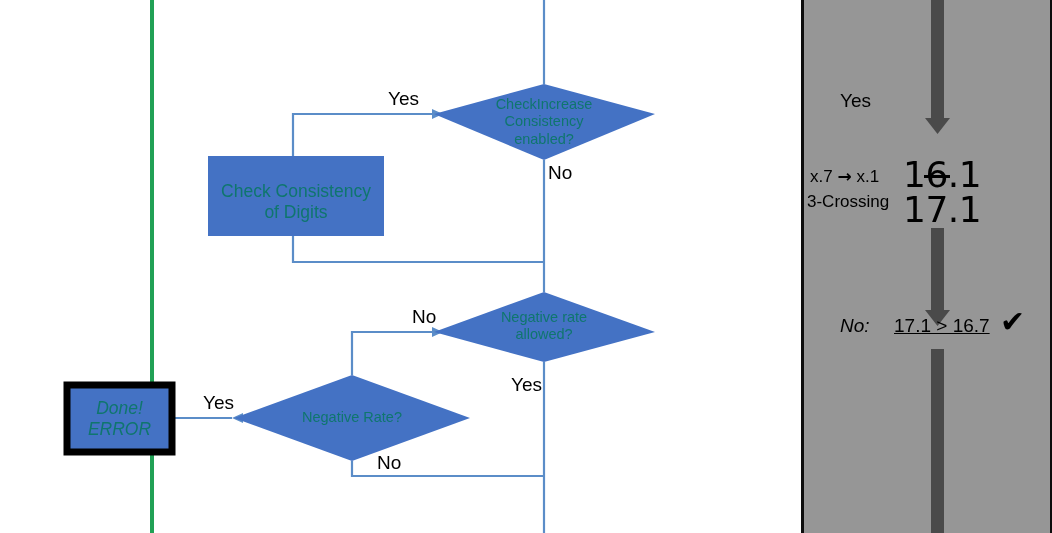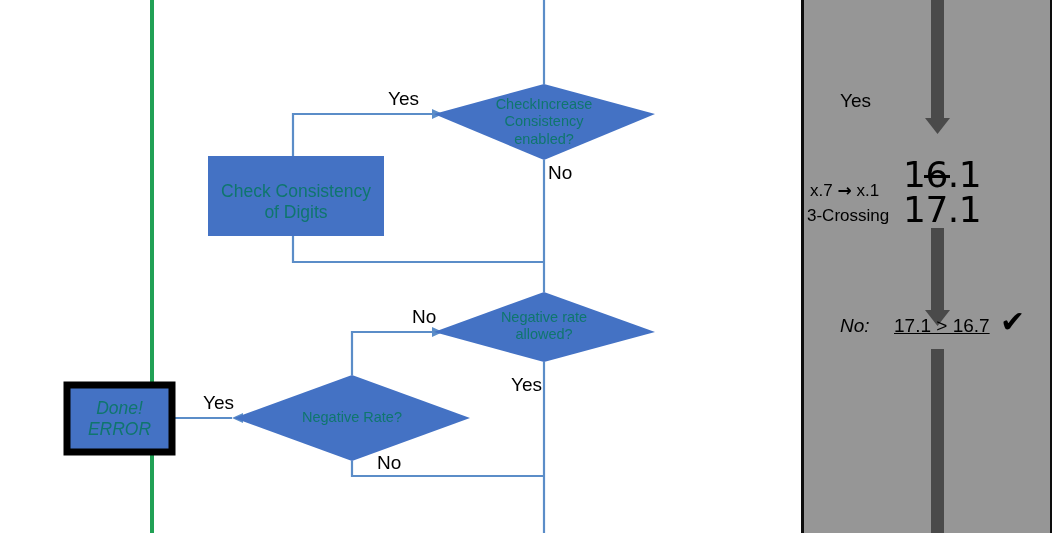--- a/index.html
+++ b/index.html
@@ -30,21 +30,21 @@
   #panel{
     position:absolute;
     left:801px;top:0;width:251px;height:533px;
     background:#969696;
     border-left:3px solid #0d0d0d;
     border-right:2px solid #0d0d0d;
     box-sizing:border-box;
   }
   .p-abs{position:absolute;white-space:nowrap;color:#000000;}
   .p-yes{font-size:19px;}
-  .p-small{font-size:17px;margin-top:14px;}
+  .p-small{font-size:17px;}
   .p-big{font-size:36px;font-family:"DejaVu Sans",sans-serif;letter-spacing:-0.5px;}
   .p-strike{position:relative;}
   .p-strike .bar{
     position:absolute;left:21px;top:52%;width:26px;height:2.5px;
     background:#000;
   }
   .p-no{font-size:19px;font-style:italic;}
   .p-cmp{font-size:19px;}
   .p-check{font-size:30px;font-weight:bold;line-height:1;}
 </style>

